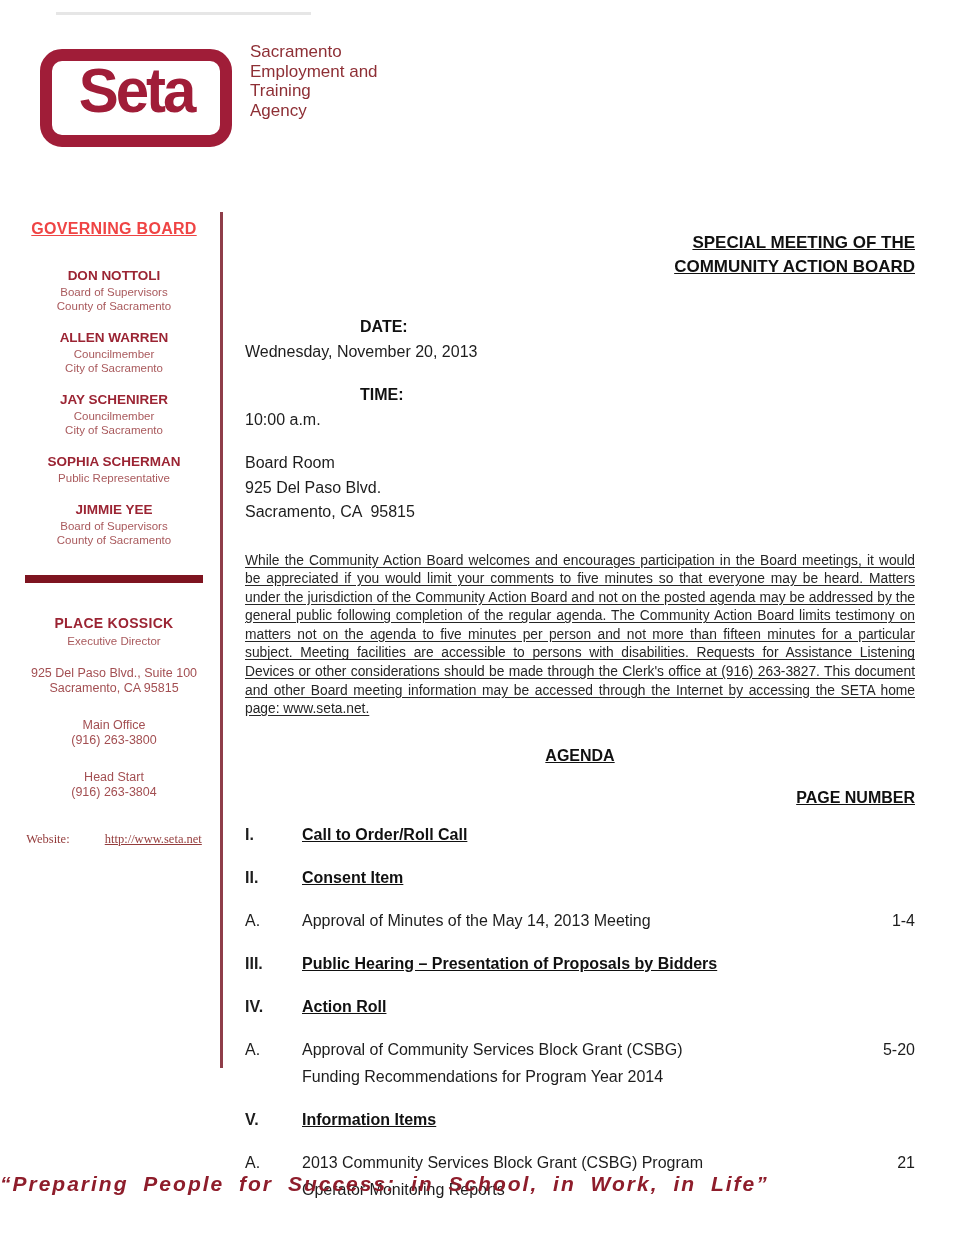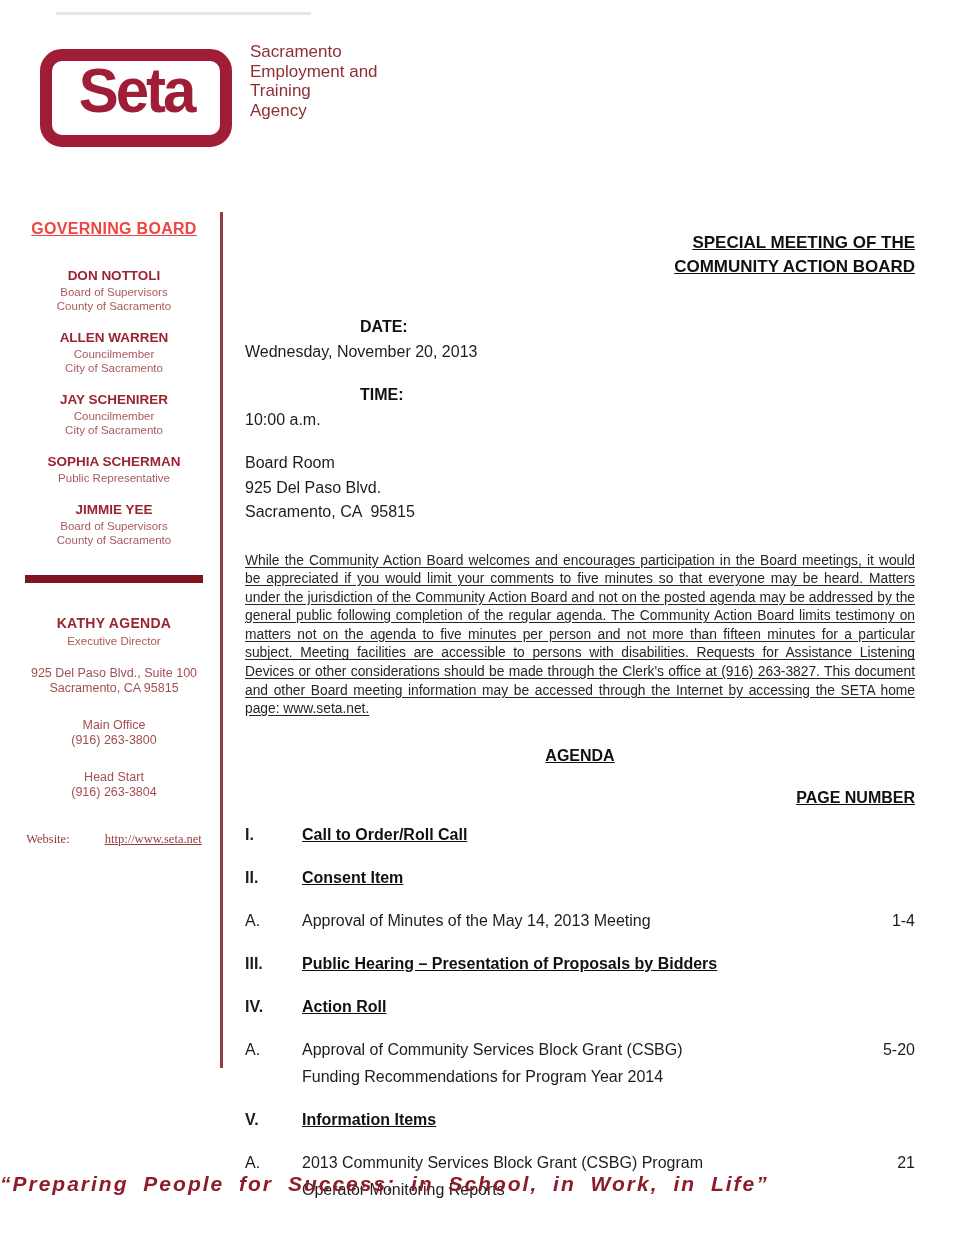--- a/index.html
+++ b/index.html
@@ -233,21 +233,21 @@
     </div>
     <div class="member">
       <div class="member-name">JIMMIE YEE</div>
       <div class="member-sub">Board of Supervisors</div>
       <div class="member-sub">County of Sacramento</div>
     </div>
 
     <div class="divider-bar"></div>
 
     <div class="director">
-      <div class="director-name">KATHY AGENDA</div>
+      <div class="director-name">PLACE KOSSICK</div>
       <div class="member-sub">Executive Director</div>
     </div>
 
     <div class="agency-address">925 Del Paso Blvd., Suite 100
 Sacramento, CA 95815</div>
 
     <div class="contact">
       <div>Main Office</div>
       <div>(916) 263-3800</div>
     </div>

